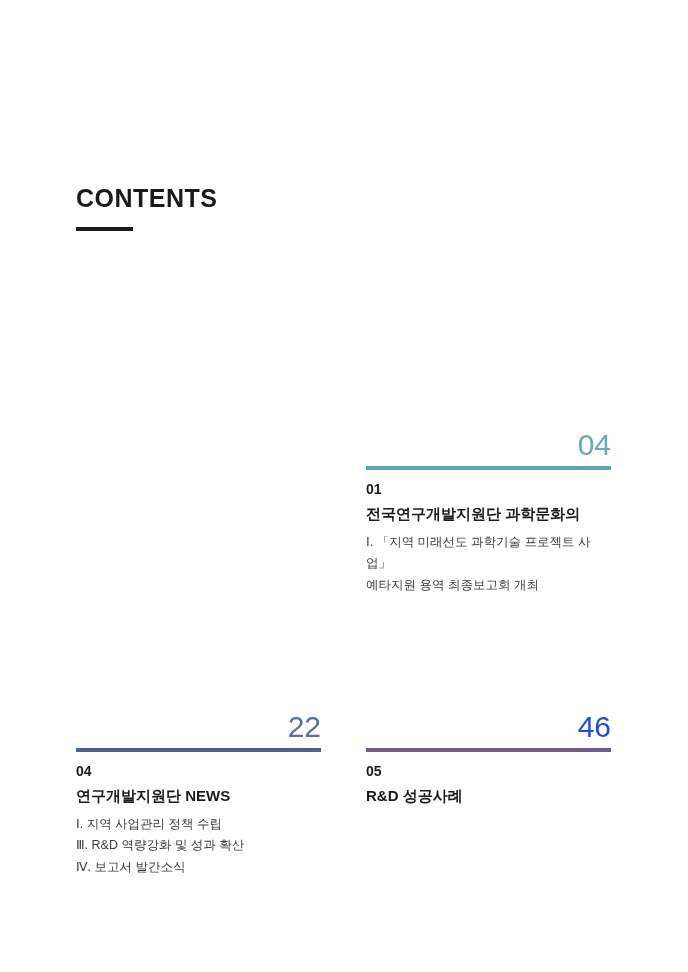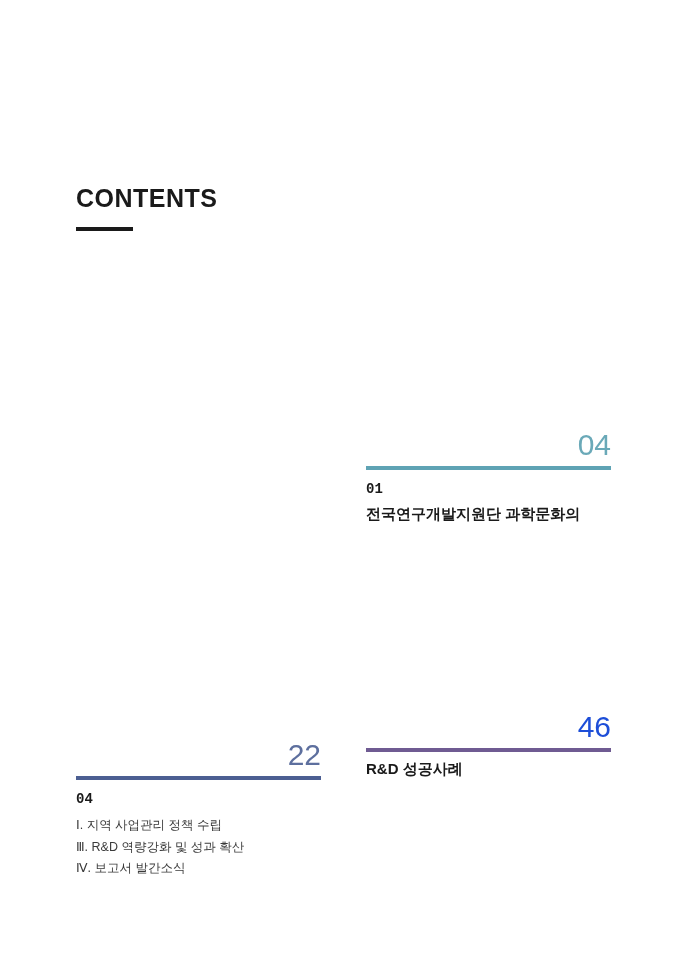--- a/index.html
+++ b/index.html
@@ -60,21 +60,20 @@
   .toc-bar {
     height: 4px;
     width: 100%;
   }
   .toc-index {
     margin-top: 12px;
     font-size: 14px;
     font-weight: bold;
     color: #1a1a1a;
     line-height: 1.1;
-    font-family: Liberation Mono, monospace;
   }
   .toc-heading {
     margin-top: 7px;
     font-size: 15px;
     font-weight: bold;
     color: #1a1a1a;
     line-height: 1.3;
   }
   .toc-items {
     margin-top: 8px;
@@ -89,21 +88,20 @@
   }
 
   
   #block-01 {
     left: 366px;
     top: 430px;
   }
   #block-04 {
     left: 76px;
     top: 712px;
-    margin-top: 28px;
   }
   #block-05 {
     left: 366px;
     top: 712px;
   }
 
   
   .num-teal { color: #6aa9b8; }
   .bar-teal { background: #5fa3b4; }
   .num-blue { color: #5d6f9e; }
@@ -119,32 +117,38 @@
   <div class="contents-header">
     <div class="contents-title">CONTENTS</div>
     <div class="contents-rule"></div>
   </div>
 
   <div class="toc-block" id="block-01">
     <div class="toc-number-big num-teal" style="color: rgb(106, 169, 184);">04</div>
     <div class="toc-bar bar-teal" style="background: rgb(95, 163, 180);"></div>
     <div class="toc-index">01</div>
     <div class="toc-heading">전국연구개발지원단 과학문화의</div>
+    <ul class="toc-items">
+      <li>Ⅰ. 「지역 미래선도 과학기술 프로젝트 사업」
+     예타지원 용역 최종보고회 개최</li>
+    </ul>
   </div>
 
   <div class="toc-block" id="block-04">
     <div class="toc-number-big num-blue" style="color: rgb(93, 111, 158);">22</div>
     <div class="toc-bar bar-blue" style="background: rgb(76, 95, 146);"></div>
     <div class="toc-index">04</div>
+    <div class="toc-heading">연구개발지원단 NEWS</div>
     <ul class="toc-items">
       <li>Ⅰ. 지역 사업관리 정책 수립</li>
       <li>Ⅲ. R&amp;D 역량강화 및 성과 확산</li>
       <li>Ⅳ. 보고서 발간소식</li>
     </ul>
   </div>
 
   <div class="toc-block" id="block-05">
     <div class="toc-number-big num-purple" style="color: #1d4ed8;">46</div>
     <div class="toc-bar bar-purple" style="background: rgb(111, 91, 146);"></div>
+    <div class="toc-index">05</div>
     <div class="toc-heading">R&amp;D 성공사례</div>
   </div>
 
 </div>
 
 </body></html>

